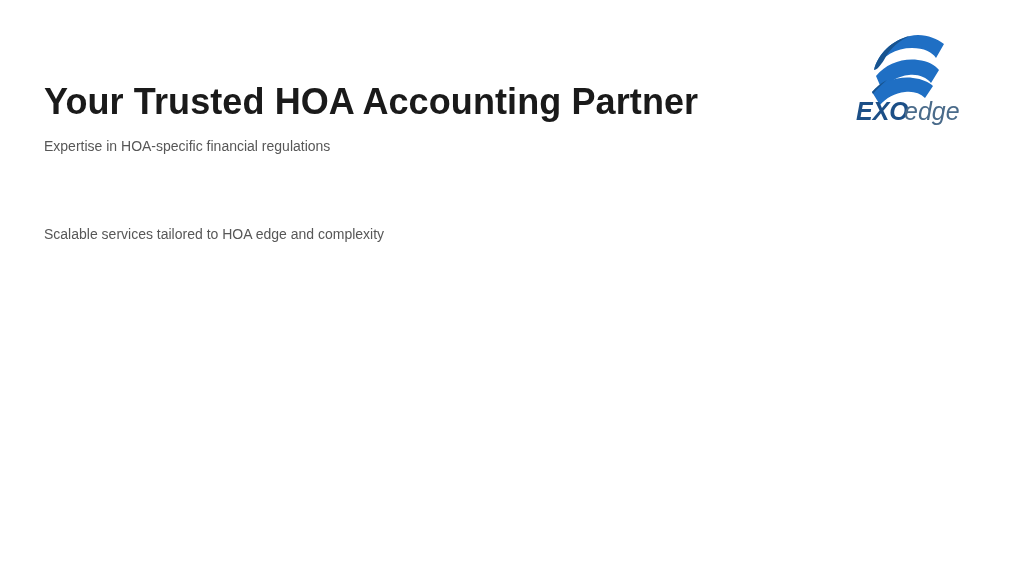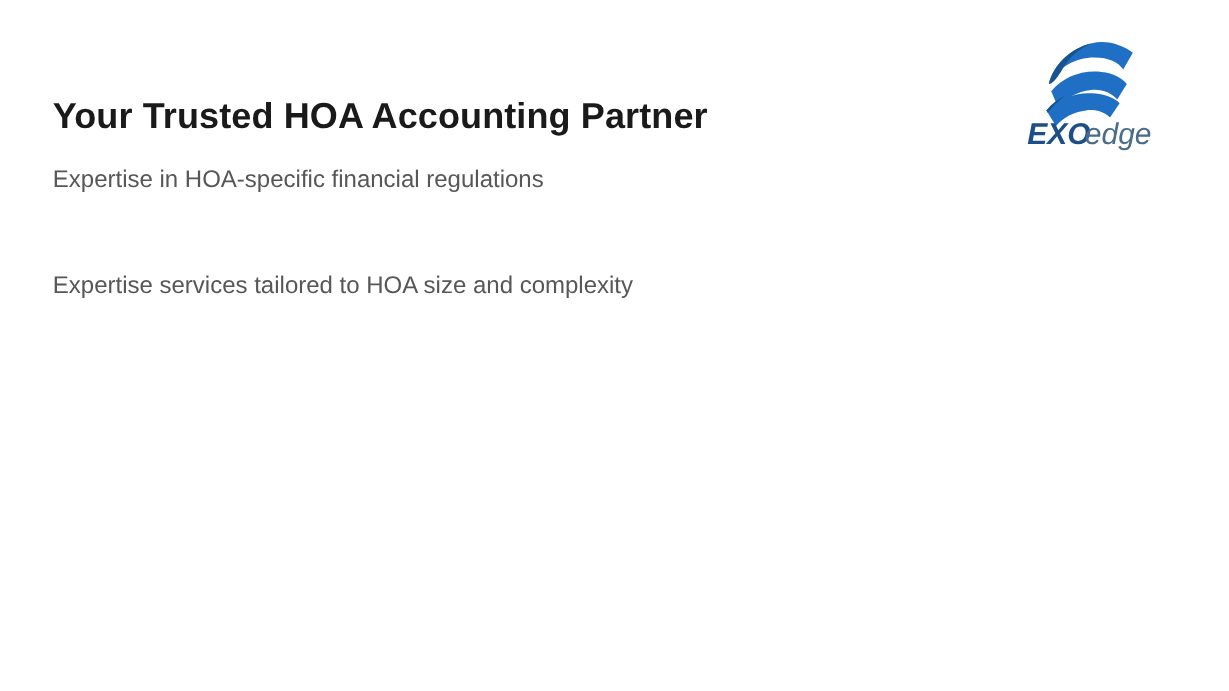--- a/index.html
+++ b/index.html
@@ -26,34 +26,34 @@
     font-style: italic;
   }
   .logo svg {
     display: block;
   }
   .slide-title {
     position: absolute;
     left: 44px;
     top: 80px;
     width: 740px;
-    font-size: 30px;
+    font-size: 36px;
     font-weight: bold;
     color: #1a1a1a;
     letter-spacing: 0.1px;
     line-height: 1.2;
   }
   .bullets {
     position: absolute;
     left: 44px;
     top: 138px;
     width: 880px;
   }
   .bullet {
-    font-size: 20px;
+    font-size: 14px;
     color: #575757;
     line-height: 1.25;
     height: 88px;
   }
 </style>
 </head>
 <body>
 
 <div class="slide">
 
@@ -70,16 +70,16 @@
         <text x="4" y="90" font-family="Liberation Sans, sans-serif" font-size="25" font-weight="bold" fill="#1c4f87">EXO</text>
         <text x="52" y="90" font-family="Liberation Sans, sans-serif" font-size="25" fill="#4a6b8a">edge</text>
       </g>
     </svg>
   </div>
 
   <div class="slide-title">Your Trusted HOA Accounting Partner</div>
 
   <div class="bullets">
     <div class="bullet">Expertise in HOA-specific financial regulations</div>
-    <div class="bullet">Expertise services tailored to HOA size and complexity</div>
+    <div class="bullet">Scalable services tailored to HOA edge and complexity</div>
   </div>
 
 </div>
 
 </body></html>

